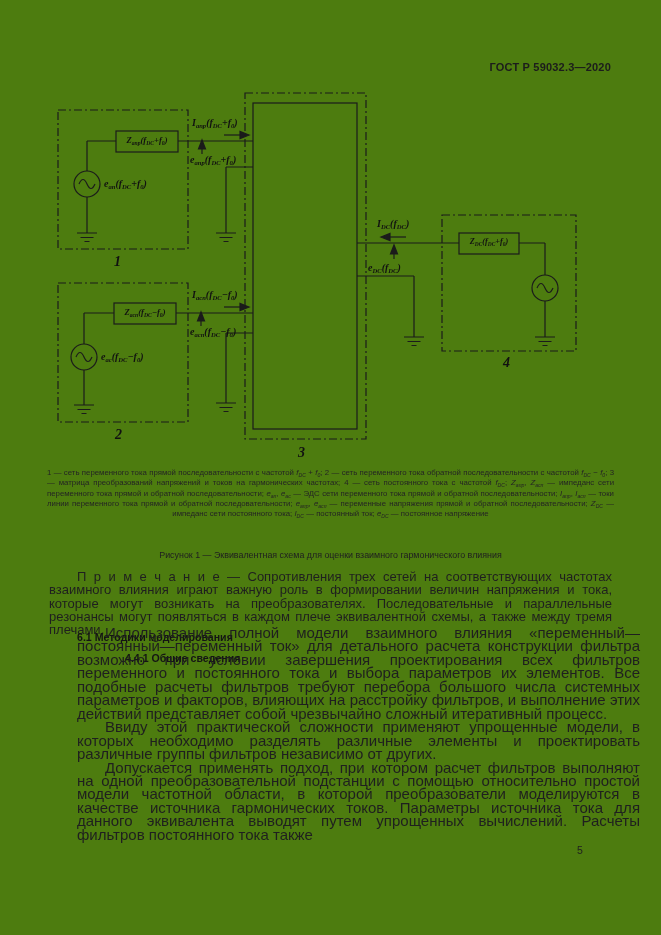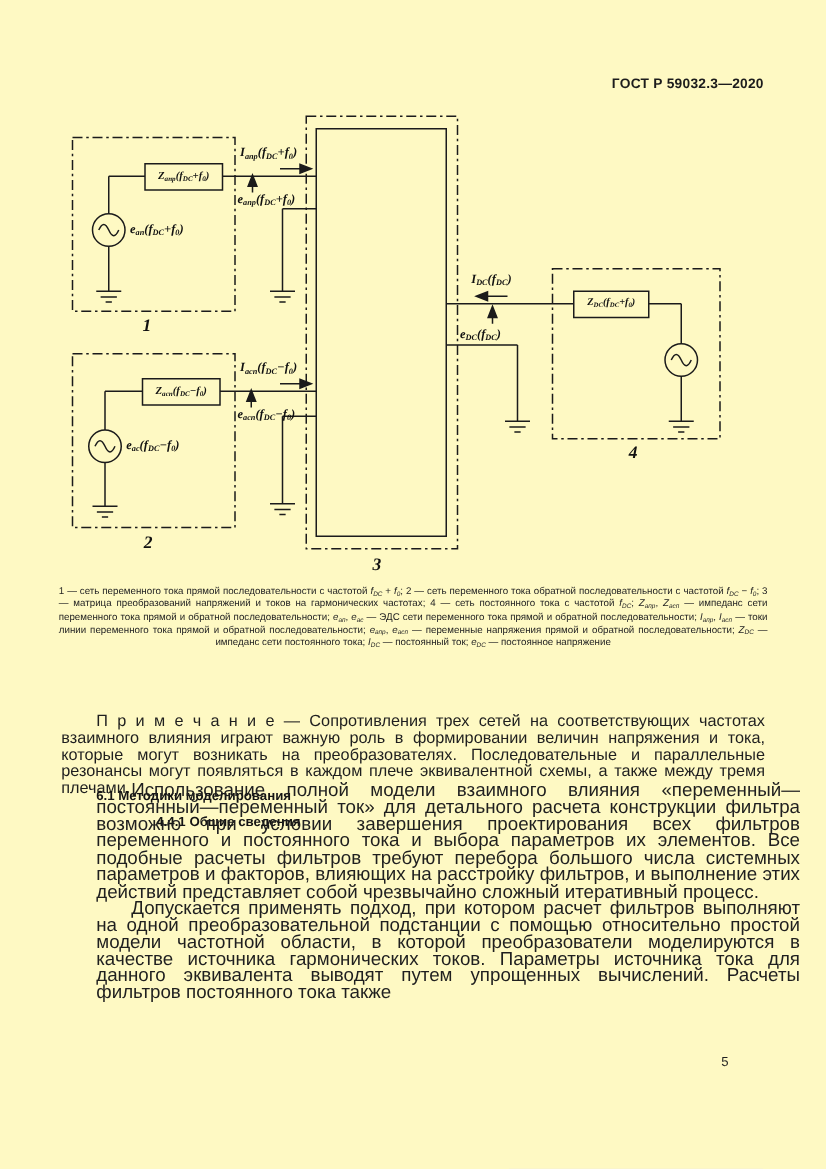--- a/index.html
+++ b/index.html
@@ -1,20 +1,20 @@
 <!DOCTYPE html>
 <html><head>
 <meta charset="utf-8">
 <style>
   * { box-sizing: border-box; }
   html,body { margin:0; padding:0; }
   body { background:#e9e6e7; font-family:"Liberation Sans", sans-serif; }
   .page {
     position:relative; width:661px; height:935px; margin:0 auto;
-    background:#fef9c3; color:#1c1c1c; overflow:hidden;
+    background:#4d7c0f; color:#1c1c1c; overflow:hidden;
   }
   .docnum {
     position:absolute; top:61px; right:50px;
     font-size:11px; font-weight:bold; letter-spacing:0.2px;
   }
   
   .diagram { position:absolute; left:0; top:90px; width:661px; height:382px; }
   .diagram svg { position:absolute; left:0; top:0; }
   .dlabel {
     position:absolute; font-family:"Liberation Serif", serif;
@@ -168,24 +168,26 @@
 
     <div class="blocknum" style="left:298px; top:355px;">3</div>
 
     <div class="dlabel" style="left:377px; top:128px;">I<sub>DC</sub>(f<sub>DC</sub>)</div>
     <div class="dlabel" style="left:368px; top:172px;">e<sub>DC</sub>(f<sub>DC</sub>)</div>
     <div class="zlabel" style="left:460px; top:147px; width:58px; font-size:8.2px;">Z<sub>DC</sub>(f<sub>DC</sub>+f<sub>0</sub>)</div>
     <div class="blocknum" style="left:503px; top:265px;">4</div>
   </div>
 
   <div class="legend">1 — сеть переменного тока прямой последовательности с частотой <i>f</i><sub>DC</sub> + <i>f</i><sub>0</sub>; 2 — сеть переменного тока обратной последовательности с частотой <i>f</i><sub>DC</sub> − <i>f</i><sub>0</sub>; 3 — матрица преобразований напряжений и токов на гармонических частотах; 4 — сеть постоянного тока с частотой <i>f</i><sub>DC</sub>; <i>Z</i><sub>апр</sub>, <i>Z</i><sub>асп</sub> — импеданс сети переменного тока прямой и обратной последовательности; <i>e</i><sub>ап</sub>, <i>e</i><sub>ас</sub> — ЭДС сети переменного тока прямой и обратной последовательности; <i>I</i><sub>апр</sub>, <i>I</i><sub>асп</sub> — токи линии переменного тока прямой и обратной последовательности; <i>e</i><sub>апр</sub>, <i>e</i><sub>асп</sub> — переменные напряжения прямой и обратной последовательности; <i>Z</i><sub>DC</sub> — импеданс сети постоянного тока; <i>I</i><sub>DC</sub> — постоянный ток; <i>e</i><sub>DC</sub> — постоянное напряжение</div>
+  <div class="figcaption">Рисунок 1 — Эквивалентная схема для оценки взаимного гармонического влияния</div>
   <div class="note">П р и м е ч а н и е — Сопротивления трех сетей на соответствующих частотах взаимного влияния играют важную роль в формировании величин напряжения и тока, которые могут возникать на преобразователях. Последовательные и параллельные резонансы могут появляться в каждом плече эквивалентной схемы, а также между тремя плечами.</div>
 
   <div class="h1 h44">6.1 Методики моделирования</div>
   <div class="h1 h441">4.4.1 Общие сведения</div>
 
   <div class="content">
     <p>Использование полной модели взаимного влияния «переменный—постоянный—переменный ток» для детального расчета конструкции фильтра возможно при условии завершения проектирования всех фильтров переменного и постоянного тока и выбора параметров их элементов. Все подобные расчеты фильтров требуют перебора большого числа системных параметров и факторов, влияющих на расстройку фильтров, и выполнение этих действий представляет собой чрезвычайно сложный итеративный процесс.</p>
+    <p>Ввиду этой практической сложности применяют упрощенные модели, в которых необходимо разделять различные элементы и проектировать различные группы фильтров независимо от других.</p>
     <p>Допускается применять подход, при котором расчет фильтров выполняют на одной преобразовательной подстанции с помощью относительно простой модели частотной области, в которой преобразователи моделируются в качестве источника гармонических токов. Параметры источника тока для данного эквивалента выводят путем упрощенных вычислений. Расчеты фильтров постоянного тока также</p>
   </div>
 
   <div class="pagenum">5</div>
 </div>
 
 </body></html>

